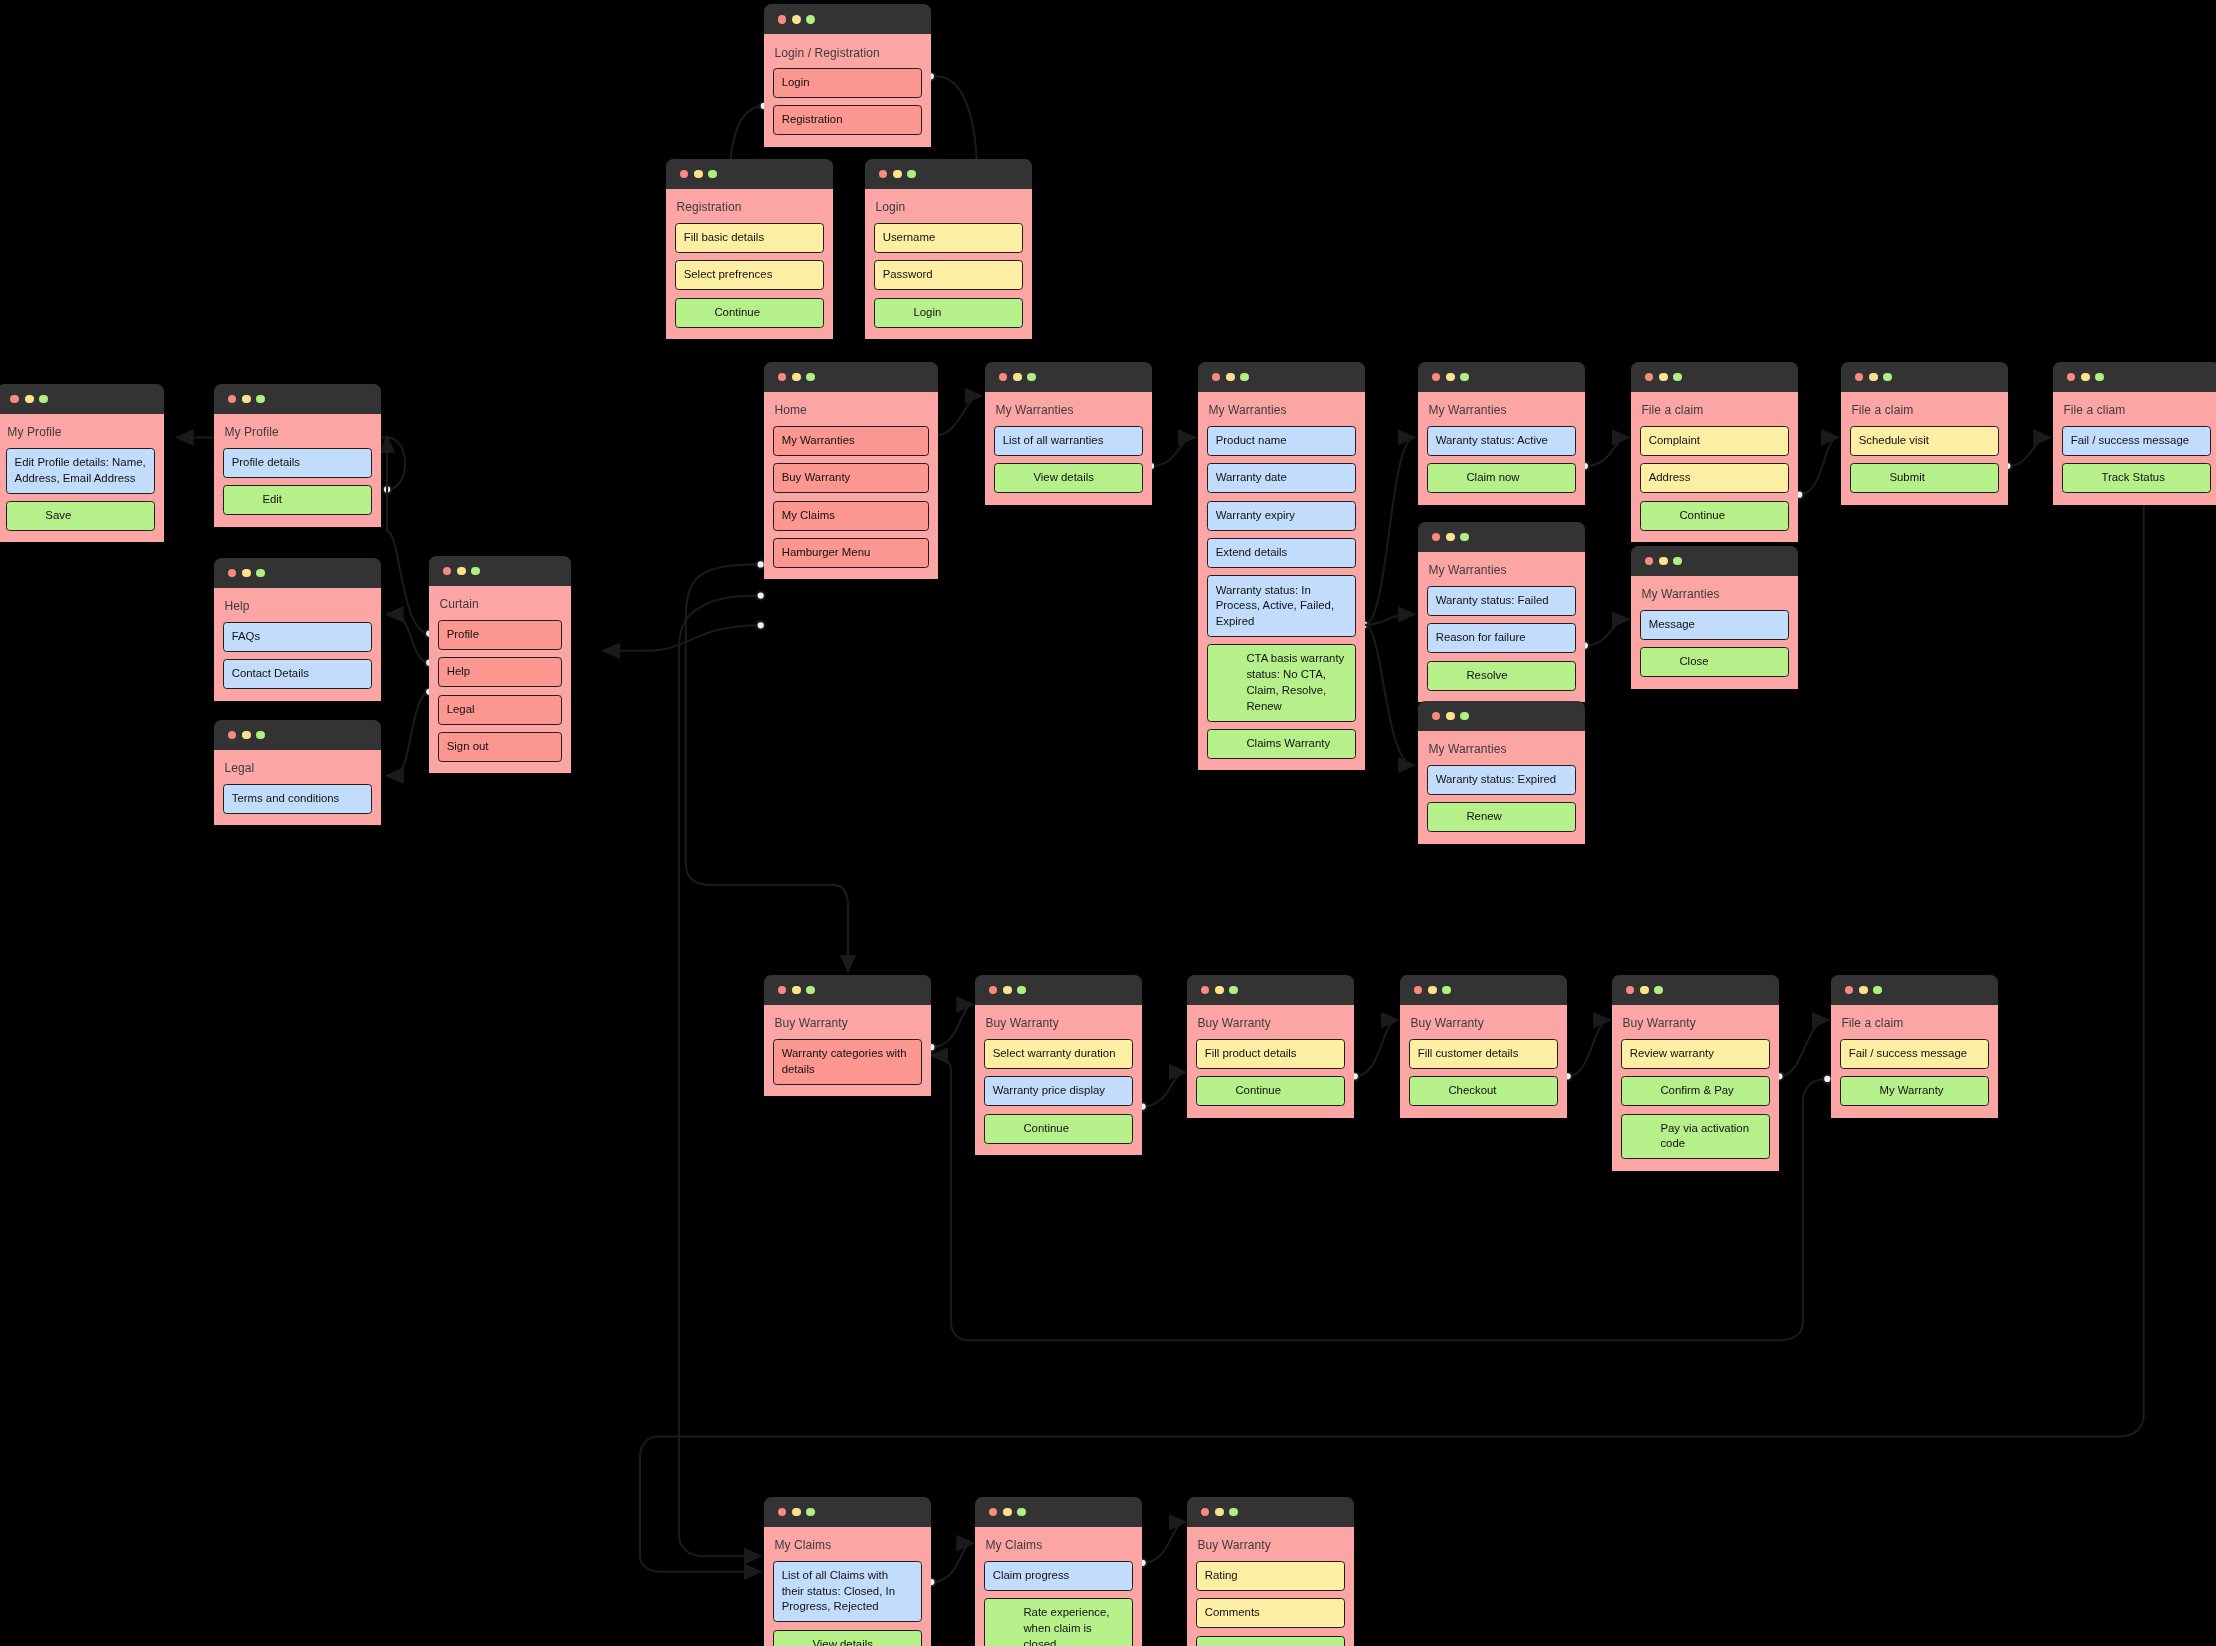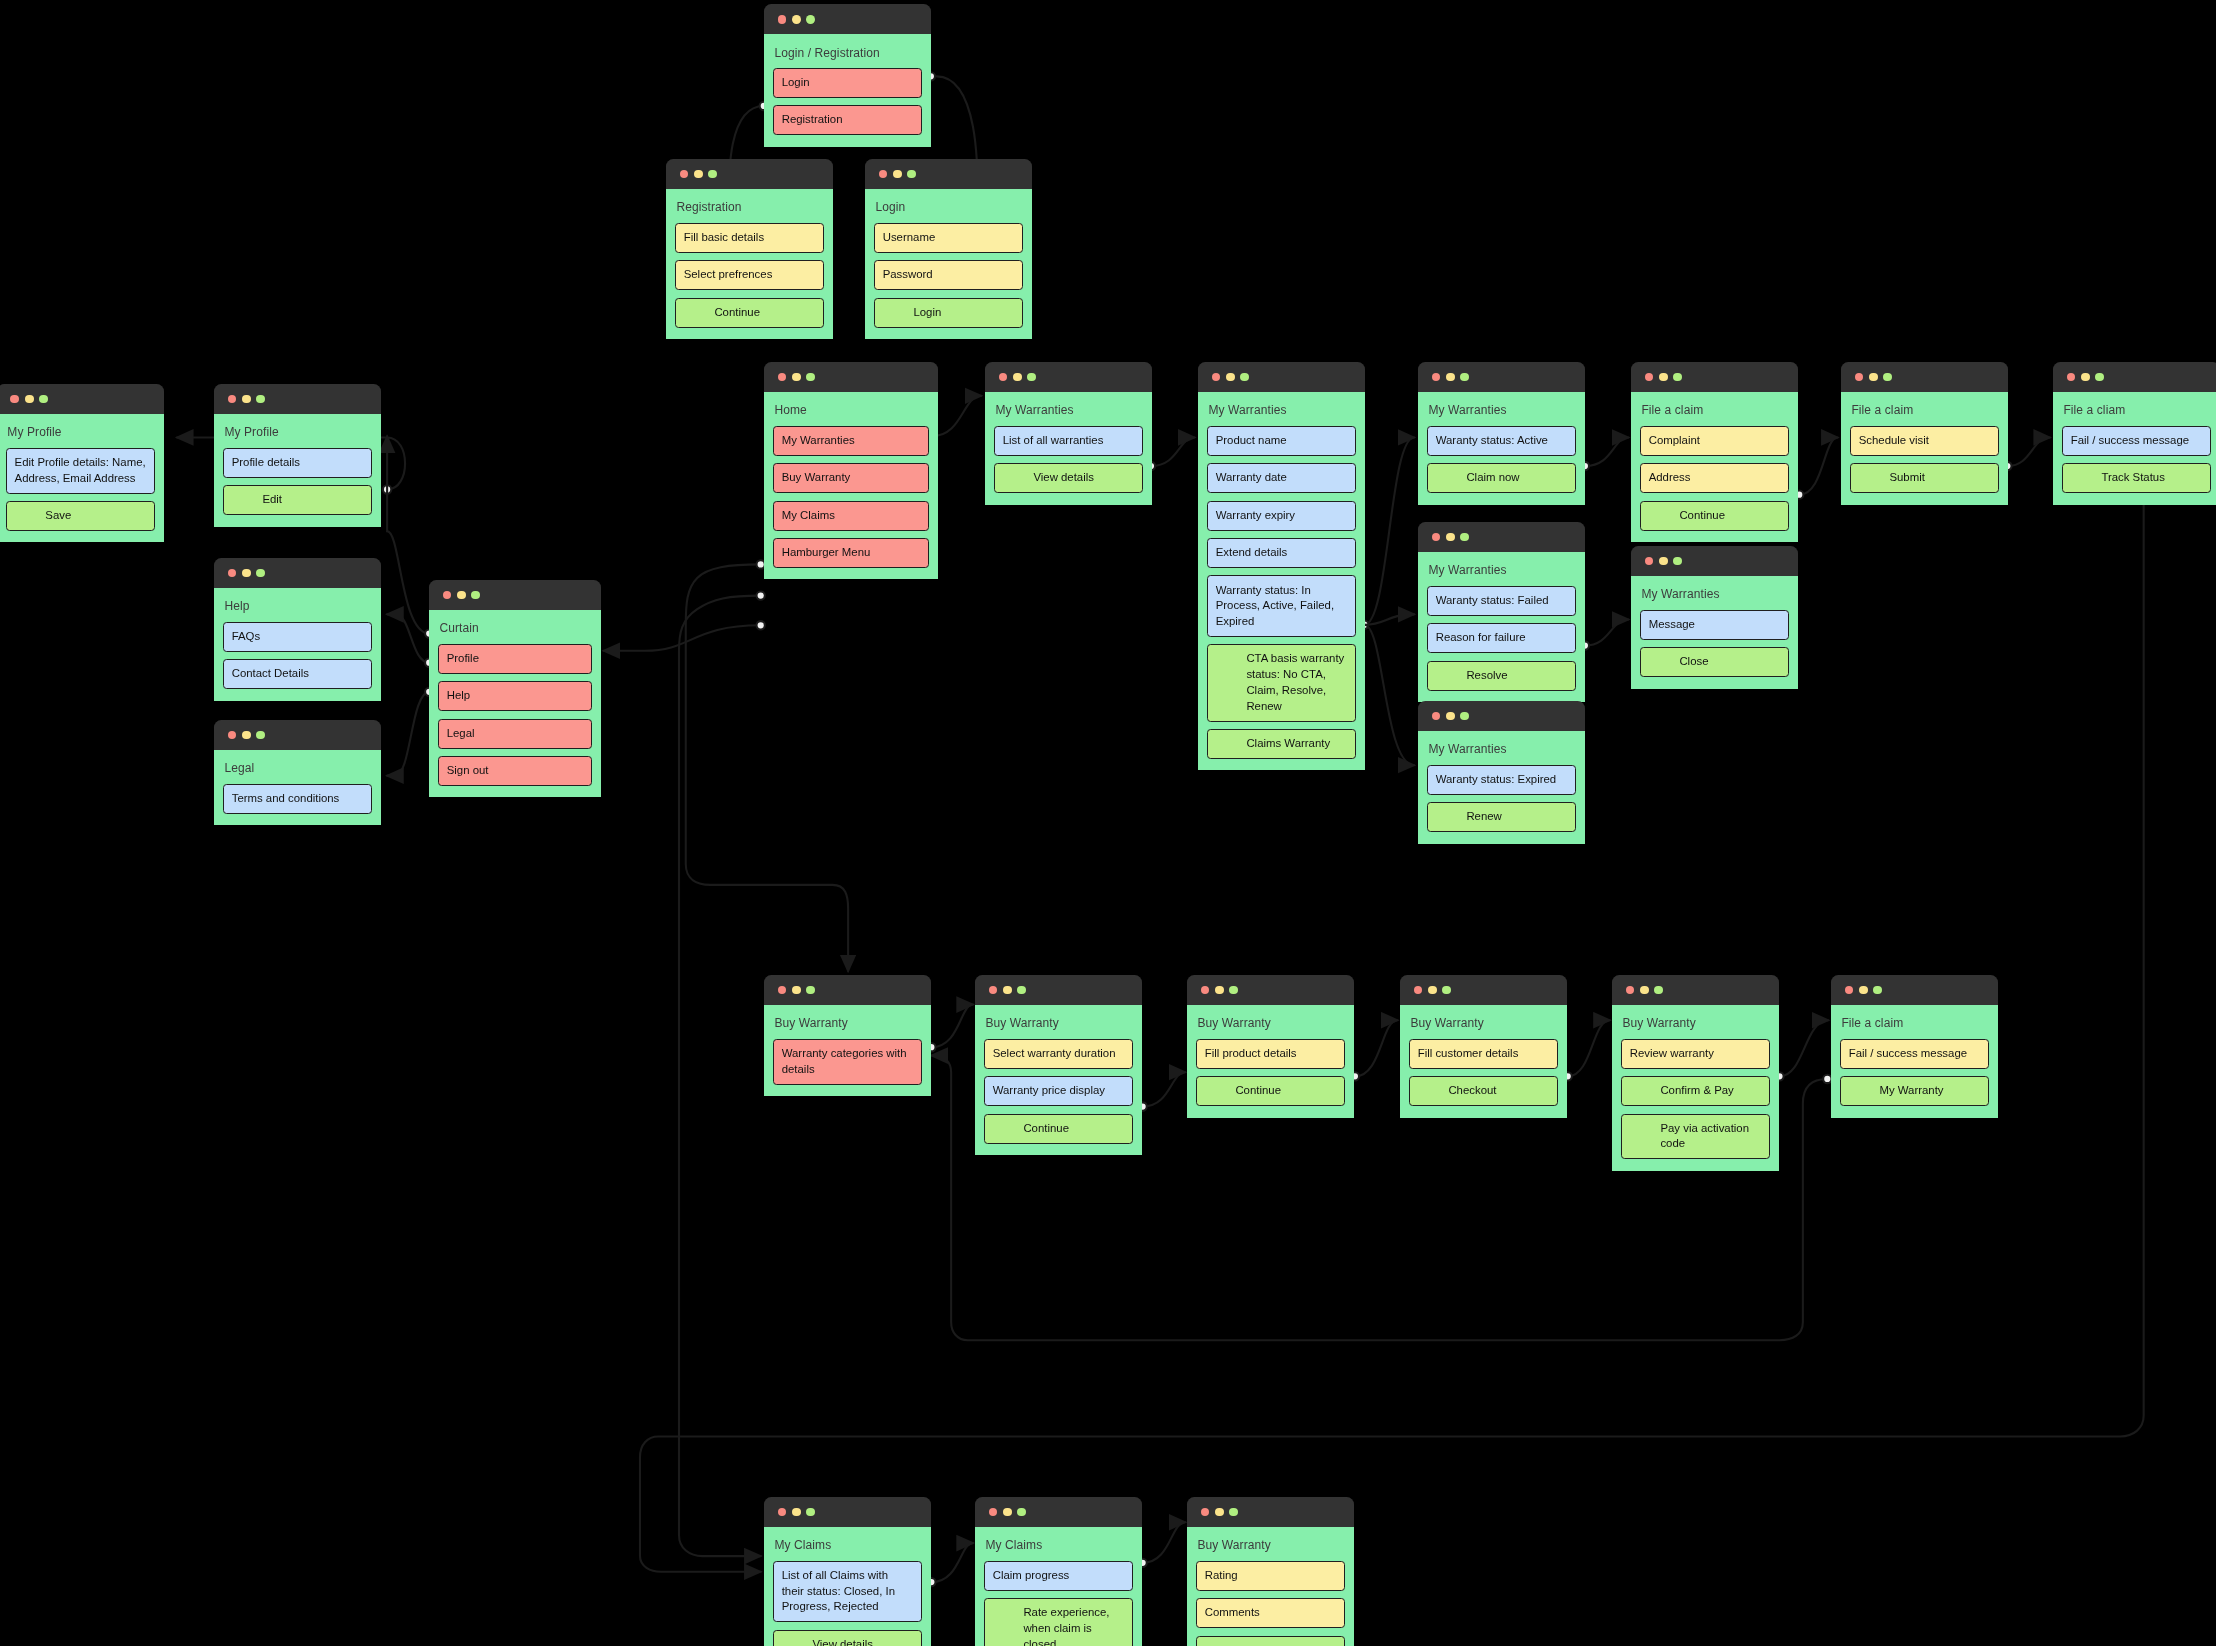--- a/index.html
+++ b/index.html
@@ -24,21 +24,21 @@
     display:flex;
     align-items:center;
     padding-left:13.5px;
     gap:5.7px;
   }
   .dot{width:8.8px;height:8.8px;border-radius:50%;}
   .dot.r{background:#f98a80;}
   .dot.y{background:#fbe38b;}
   .dot.g{background:#b0ef81;}
   .card-body{
-    background:#86efac;
+    background:#fca5a5;
     padding:8.3px 9.4px 11.4px 9.4px;
   }
   .card-title{
     font-size:12px;
     color:#3c3c3c;
     margin:3.1px 1px 8.3px 1px;
     letter-spacing:0.1px;
   }
   .item{
     border:0.8px solid #1f1f1f;
@@ -200,21 +200,21 @@
         <div class="card-bar">
           <span class="dot r"></span>
           <span class="dot y"></span>
           <span class="dot g"></span>
         </div>
         <div class="card-body">
           <div class="card-title">Legal</div>
           <div class="item blue">Terms and conditions</div>
         </div>
       </div>
-      <div class="card" style="left: 429px; top: 580px; width: 172px;">
+      <div class="card" style="left: 429px; top: 556px; width: 142px;">
         <div class="card-bar">
           <span class="dot r"></span>
           <span class="dot y"></span>
           <span class="dot g"></span>
         </div>
         <div class="card-body">
           <div class="card-title">Curtain</div>
           <div class="item red">Profile</div>
           <div class="item red">Help</div>
           <div class="item red">Legal</div>

